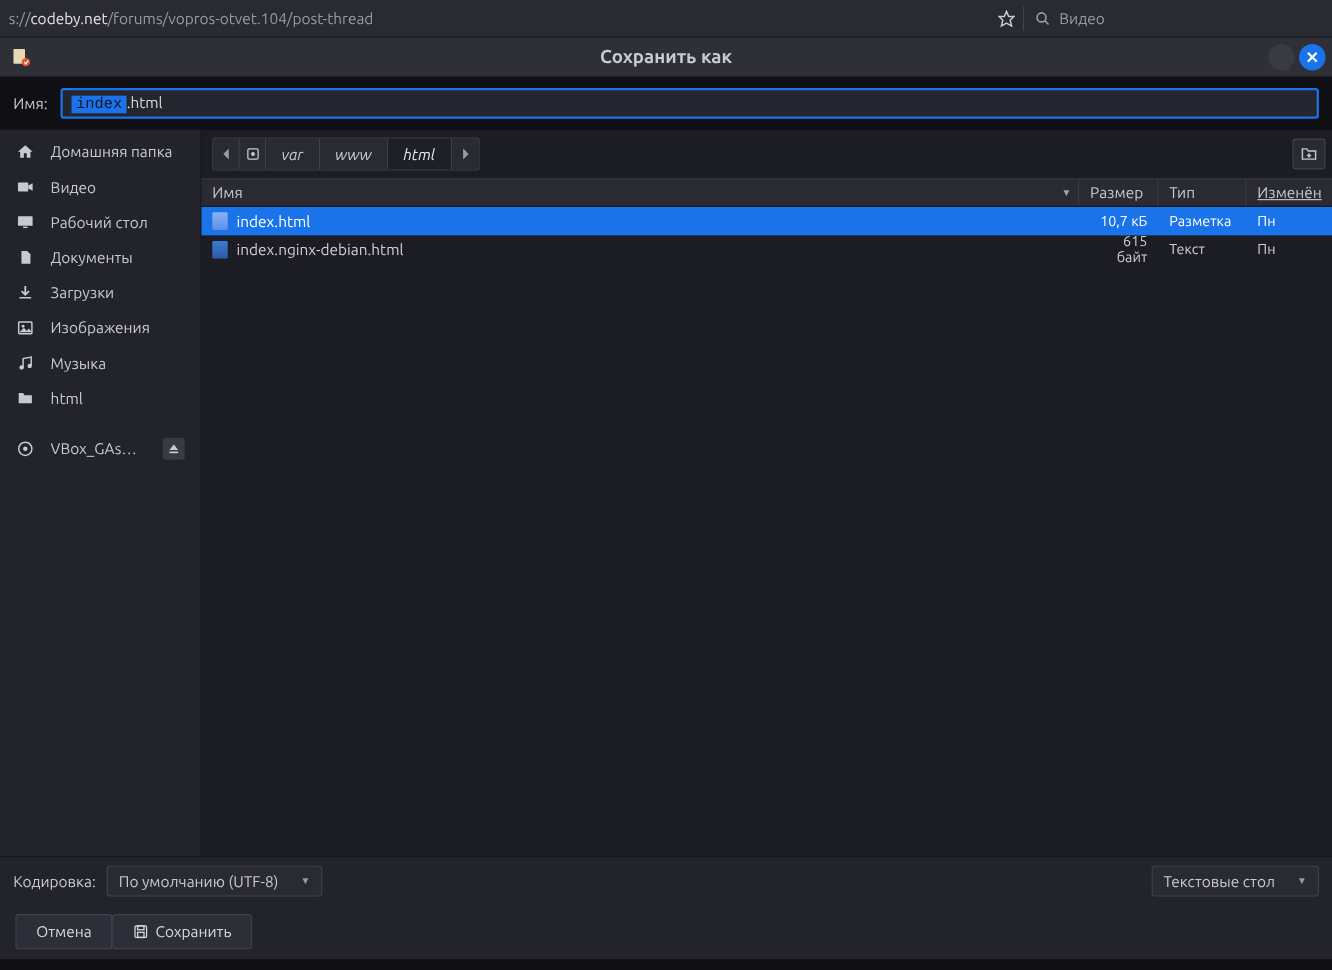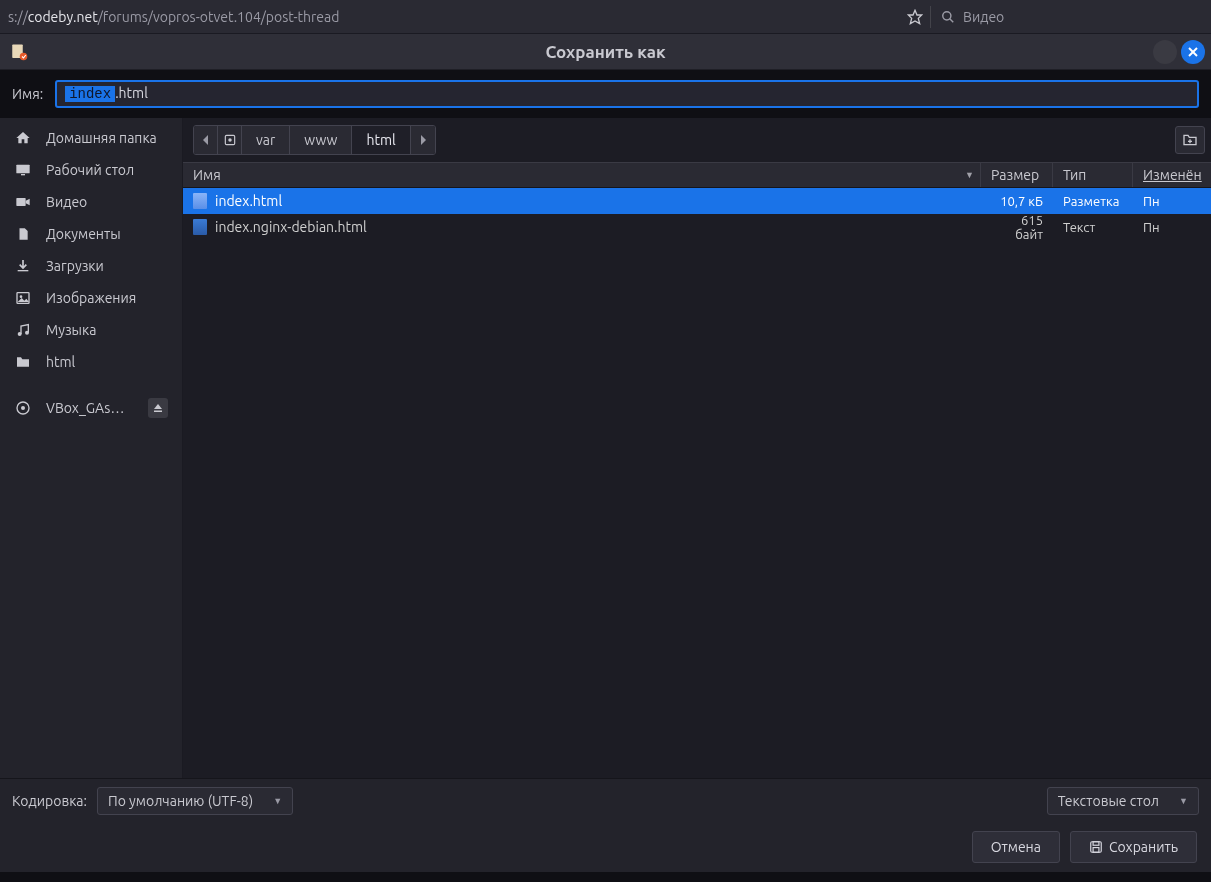--- a/index.html
+++ b/index.html
@@ -43,21 +43,21 @@
 .s-item .s-label { flex:1; white-space:nowrap; overflow:hidden; text-overflow:ellipsis;}
 .s-spacer { height:14px; }
 .eject { width:20px; height:20px; border-radius:3px; background:#3a3a42; display:flex; align-items:center; justify-content:center; font-size:10px;}
 
 
 .right-panel { flex:1; display:flex; flex-direction:column; background:#1c1c24; }
 .toolbar { display:flex; align-items:center; height:44px; padding:0 0 0 4px; gap:4px; }
 .bc-nav { display:flex; border:1px solid #43434f; border-radius:3px; overflow:hidden; margin-left:6px;}
 .bc-btn { width:24px; height:28px; display:flex; align-items:center; justify-content:center; background:#2a2a33; border-right:1px solid #43434f; cursor:pointer;}
 .bc-btn:last-child { border-right:none;}
-.bc-seg { height:28px; display:flex; align-items:center; padding:0 14px; background:#2a2a33; border-right:1px solid #43434f; cursor:pointer; color:#c9c9d0;}
+.bc-seg { height:28px; display:flex; align-items:center; padding:0 14px; background:#2a2a33; border-right:1px solid #43434f; cursor:pointer; color:#c9c9d0;font-style:italic;}
 .bc-seg.active { background:#1f1f28; color:#e8e8f0;}
 .toolbar-spacer { flex:1; }
 .new-folder-btn { width:30px; height:28px; border:1px solid #43434f; border-radius:3px; background:#2a2a33; display:flex; align-items:center; justify-content:center; margin-right:6px; cursor:pointer;}
 
 
 .table-header { display:flex; height:26px; background:#2a2a33; border-top:1px solid #3a3a44; border-bottom:1px solid #15151b;}
 .th { display:flex; align-items:center; padding:0 10px; color:#c9c9d0; font-size:13px; border-right:1px solid #3a3a44; position:relative;}
 .th:last-child { border-right:none;text-decoration:underline;}
 .th-name { flex:1; }
 .th-size { width:72px; }
@@ -76,21 +76,21 @@
 .file-icon { width:14px; height:16px; background:linear-gradient(#3a7bd5,#2a5ba8); border-radius:1px; position:relative; display:inline-block;}
 .file-icon.sel { background:linear-gradient(#8ab4f8,#5a8fe8);}
 
 
 .options-bar { height:44px; display:flex; align-items:center; padding:0 12px; background:#23232b; border-top:1px solid #15151b;}
 .options-bar label { color:#c9c9d0; margin-right:10px;}
 .select-box { height:28px; background:#2a2a33; border:1px solid #43434f; border-radius:3px; display:flex; align-items:center; padding:0 10px; gap:20px; cursor:pointer; color:#c9c9d0;}
 .select-box .arrow { font-size:9px; color:#9a9aa5;}
 
 
-.actions-bar { height:50px; display:flex; align-items:center; justify-content:flex-end; gap:10px; padding:0 14px; background:#23232b;}
+.actions-bar { height:50px; display:flex; align-items:center; justify-content:flex-start; padding:0 14px; background:#23232b;}
 .btn { height:32px; padding:0 18px; background:#2e2e38; border:1px solid #43434f; border-radius:3px; display:flex; align-items:center; gap:6px; color:#d8d8e0; cursor:pointer;}
 
 svg { display:block; }
 </style>
 </head>
 <body>
 
 <div class="browser-bar">
   <div class="url-box">
     <span class="url-text"><span>s://</span><span class="hl">codeby.net</span><span>/forums/vopros-otvet.104/post-thread</span></span>
@@ -149,34 +149,34 @@
       <span class="s-icon">
           <svg width="16" height="16" viewBox="0 0 24 24" fill="#c9c9d0">
             <path d="M12 3 L2 12 H5 V20 H10 V14 H14 V20 H19 V12 H22 Z"></path>
           </svg>
         </span>
       <span class="s-label">Домашняя папка</span>
     </div>
     <div class="s-item">
       <span class="s-icon">
           <svg width="16" height="16" viewBox="0 0 24 24" fill="#c9c9d0">
+            <rect x="2" y="6" width="14" height="12" rx="1"></rect>
+            <polygon points="16,10 22,7 22,17 16,14"></polygon>
+          </svg>
+        </span>
+      <span class="s-label">Видео</span>
+    </div>
+    <div class="s-item">
+      <span class="s-icon">
+          <svg width="16" height="16" viewBox="0 0 24 24" fill="#c9c9d0">
             <rect x="2" y="4" width="20" height="13" rx="1"></rect>
             <rect x="9" y="18" width="6" height="2"></rect>
           </svg>
         </span>
       <span class="s-label">Рабочий стол</span>
-    </div>
-    <div class="s-item">
-      <span class="s-icon">
-          <svg width="16" height="16" viewBox="0 0 24 24" fill="#c9c9d0">
-            <rect x="2" y="6" width="14" height="12" rx="1"></rect>
-            <polygon points="16,10 22,7 22,17 16,14"></polygon>
-          </svg>
-        </span>
-      <span class="s-label">Видео</span>
     </div>
     <div class="s-item">
       <span class="s-icon">
           <svg width="14" height="16" viewBox="0 0 24 24" fill="#c9c9d0">
             <path d="M6 2 H15 L20 7 V22 H6 Z"></path>
           </svg>
         </span>
       <span class="s-label">Документы</span>
     </div>
     <div class="s-item">

